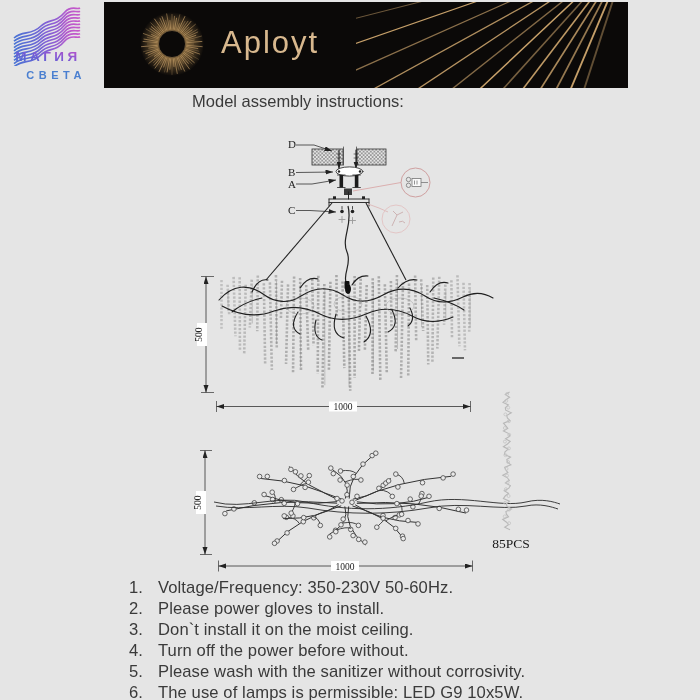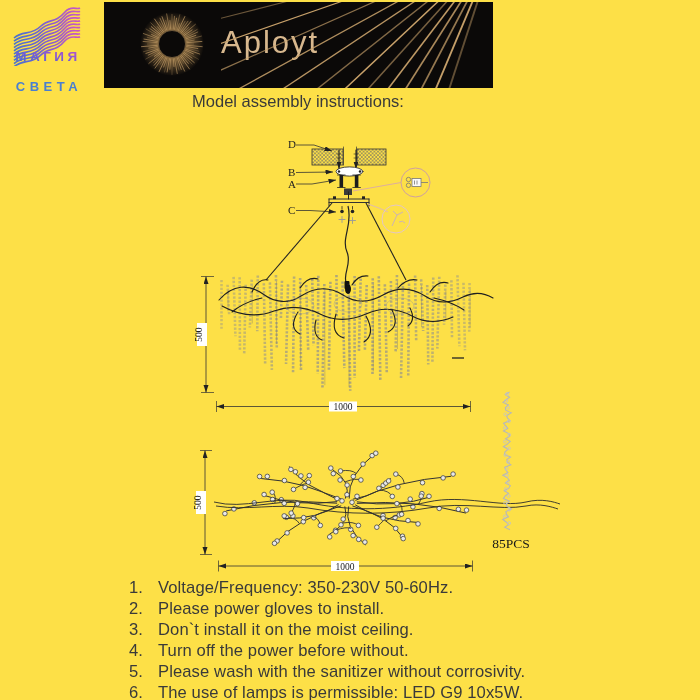--- a/index.html
+++ b/index.html
@@ -1,24 +1,24 @@
 <!DOCTYPE html>
 <html><head>
 <meta charset="utf-8">
 <style>
   html,body{margin:0;padding:0;background:#fff;}
-  .page{position:relative;width:700px;height:700px;background:#fde047;overflow:hidden;
+  .page{position:relative;width:700px;height:700px;background:#e5e5e5;overflow:hidden;
         font-family:"Liberation Sans",sans-serif;color:#3d3d3d;}
 
   
   .logo{position:absolute;left:8px;top:4px;width:78px;text-align:center;}
   .logo-waves{display:block;margin:0 auto;}
-  .logo-sub{font-size:13px;font-weight:700;letter-spacing:4.5px;color:#4a7fd0;margin-top:13px;padding-left:4px;}
-
-  .banner{position:absolute;left:104px;top:2px;width:389px;height:86px;background:#0b0908;overflow:hidden;}
+  .logo-sub{font-size:11px;font-weight:700;letter-spacing:4.5px;color:#4a7fd0;margin-top:3px;padding-left:4px;text-align:right;}
+
+  .banner{position:absolute;left:104px;top:2px;width:524px;height:86px;background:#0b0908;overflow:hidden;}
   .banner .brand{position:absolute;left:117px;top:23px;font-size:31px;font-weight:400;
                  color:#d8b88e;letter-spacing:2px;}
   .sun-svg{position:absolute;left:22px;top:0;}
   .fan-svg{position:absolute;right:0;top:0;}
 
   
   .title-block{position:absolute;left:0;top:92px;width:596px;text-align:center;
                font-size:16.5px;line-height:19px;color:#3a3a3a;}
 
   

